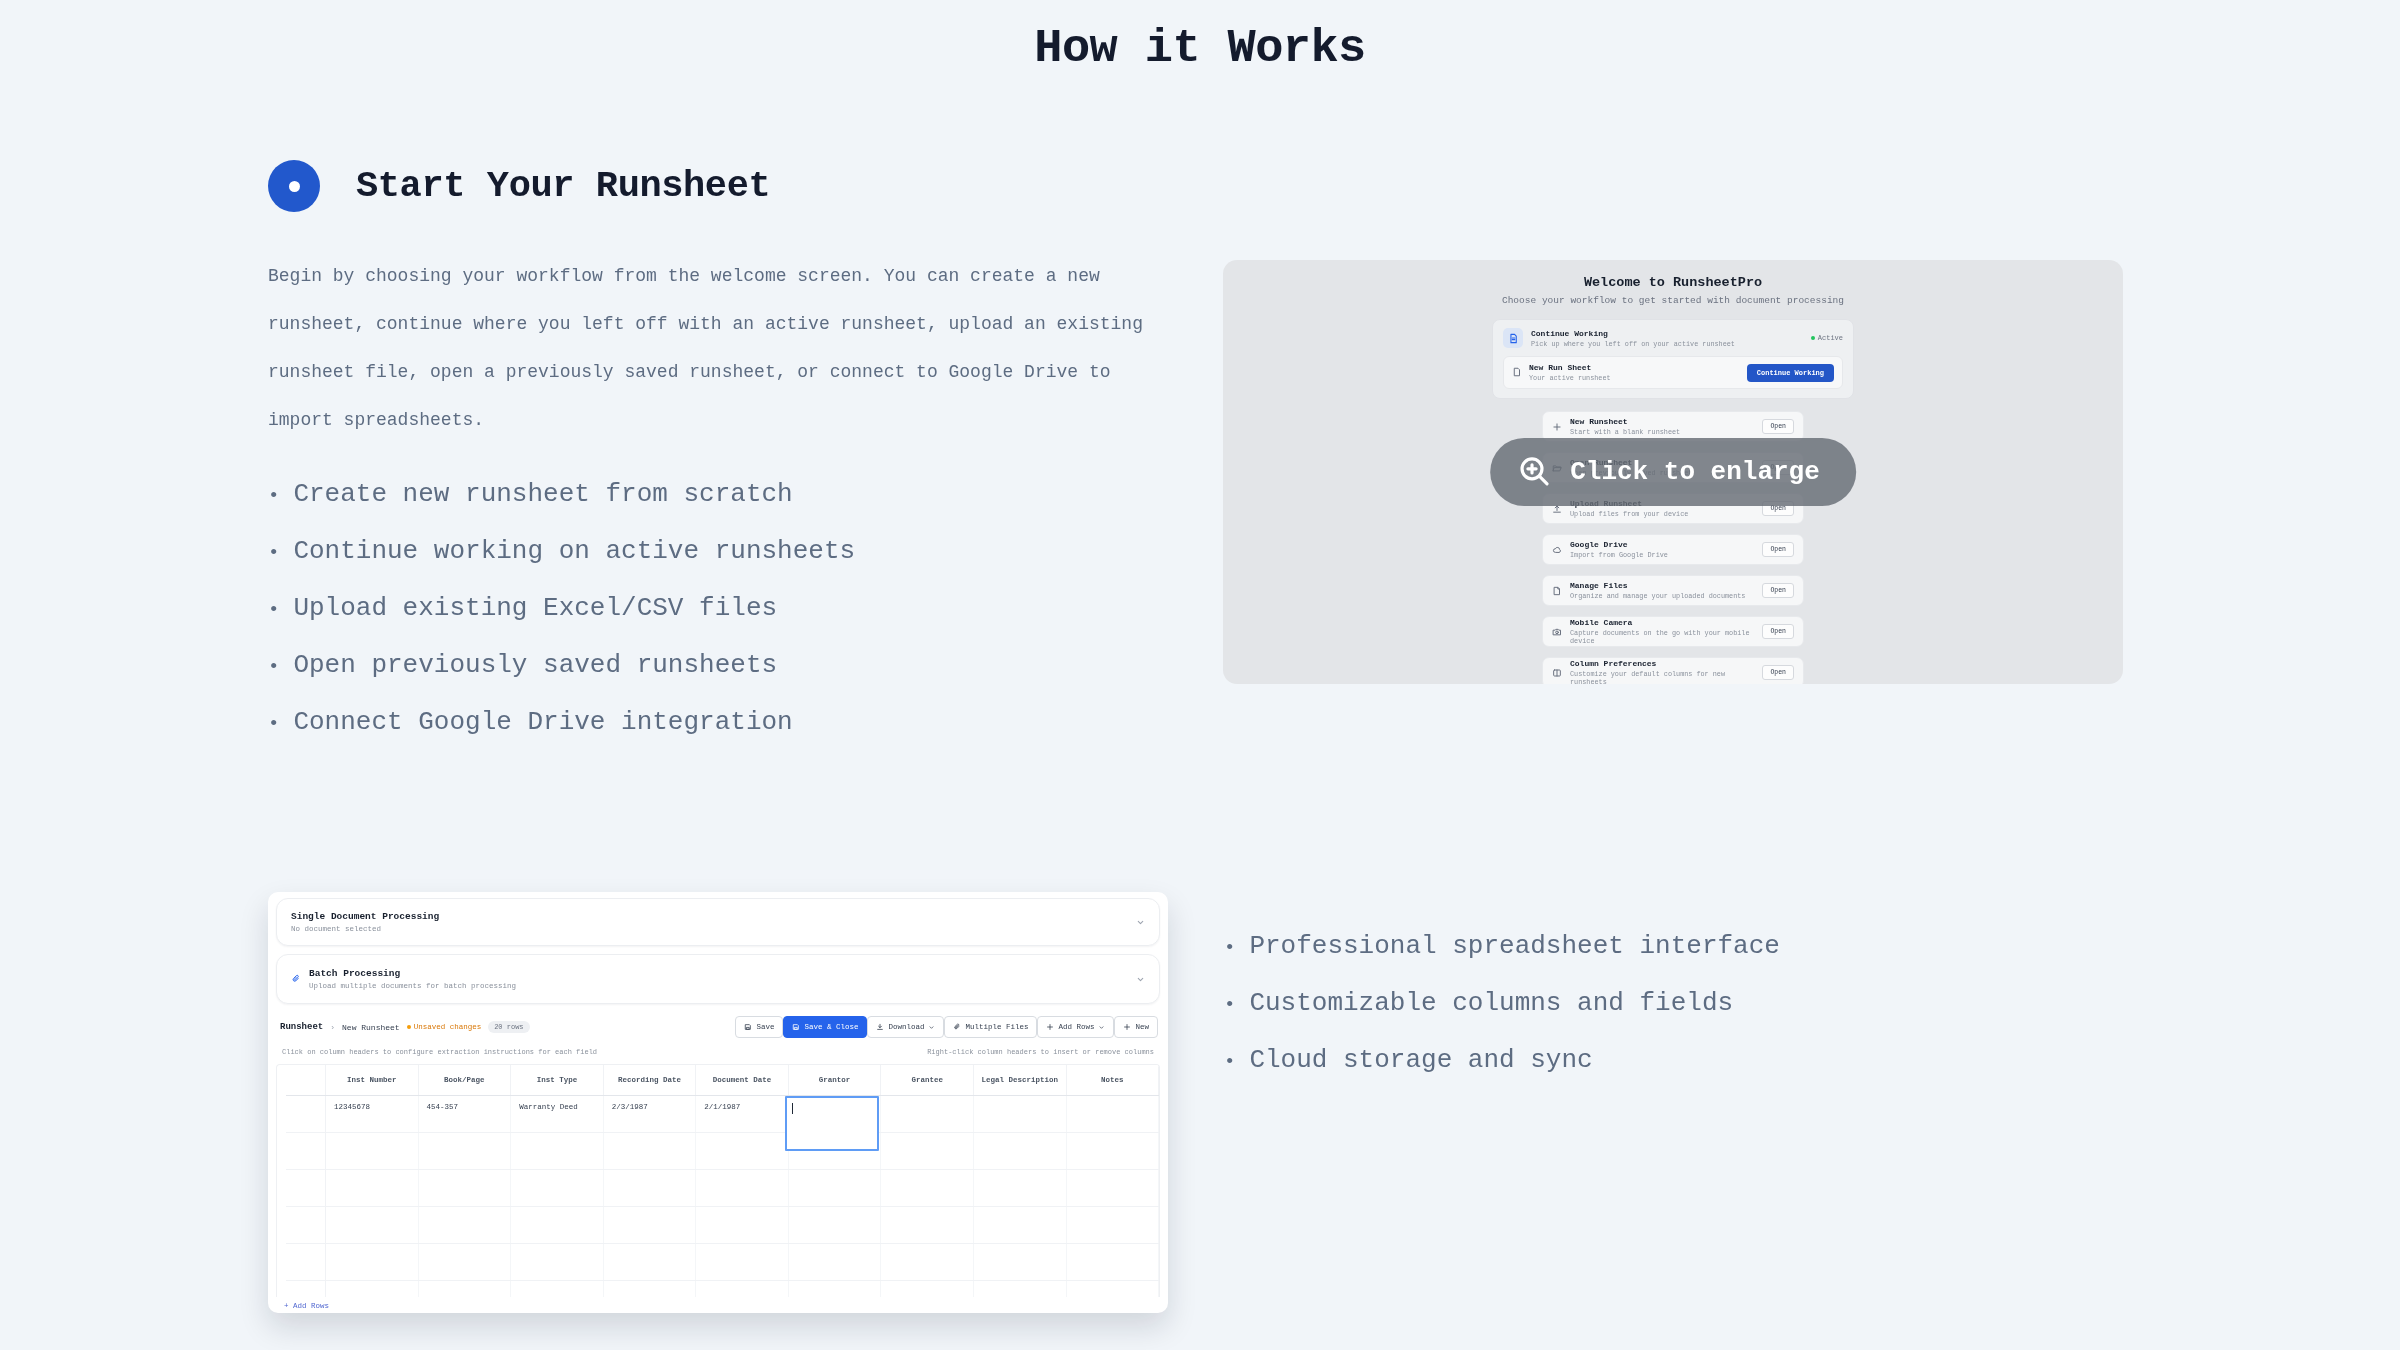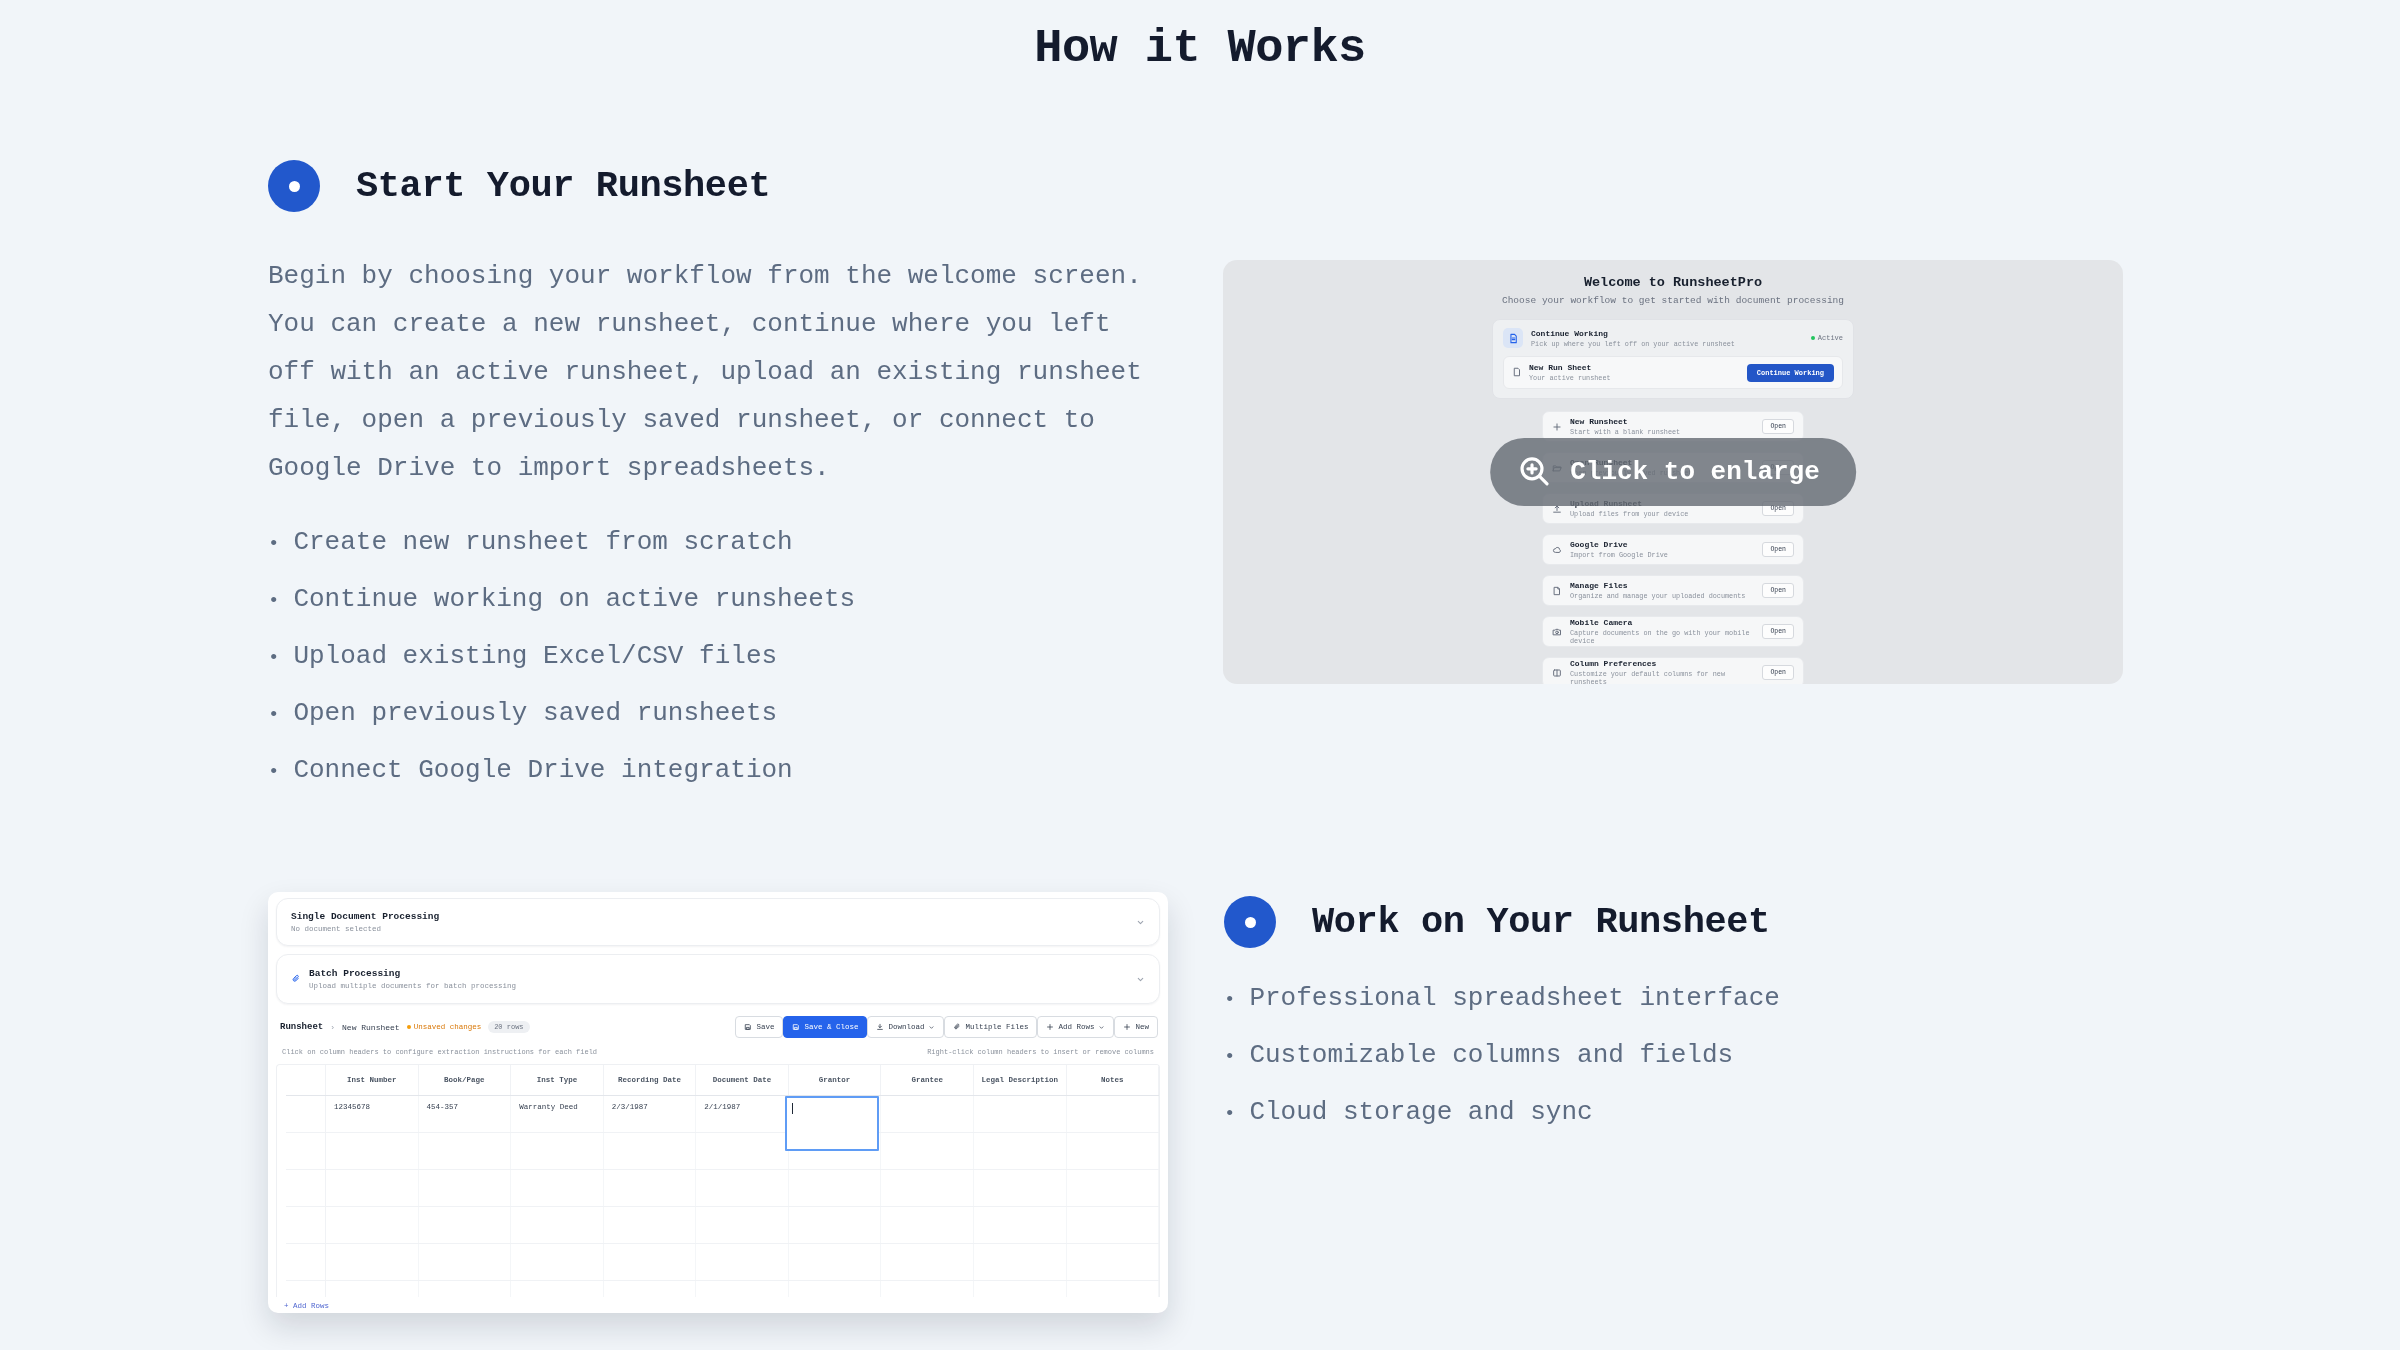--- a/index.html
+++ b/index.html
@@ -12,21 +12,21 @@
 
   
   .step-col{position:absolute;}
   #step1{left:268px;top:160px;width:900px;}
   #step2{left:1224px;top:896px;width:930px;}
   .step-head{display:flex;align-items:center;gap:36px;}
   .badge{width:52px;height:52px;border-radius:50%;background:#2258cc;flex:0 0 auto;
          display:flex;align-items:center;justify-content:center;}
   .badge .dot{width:11px;height:11px;border-radius:50%;background:#fff;}
   .step-head h2{margin:0;font-size:37px;font-weight:700;letter-spacing:-.4px;color:#141b2d;}
-  .step-col p{margin:40px 0 0;font-size:26px;line-height:48px;color:#5d6c82;max-width:882px;}
+  .step-col p{margin:40px 0 0;font-size:18px;line-height:48px;color:#5d6c82;max-width:882px;}
   ul.bullets{list-style:none;margin:34px 0 0;padding:0;}
   ul.bullets li{display:flex;align-items:baseline;gap:14px;font-size:26px;line-height:33px;
                 color:#5d6c82;margin-bottom:22px;}
   ul.bullets .bdot{font-size:19px;color:#5d6c82;}
 
   
   .thumb-welcome{position:absolute;left:1223px;top:260px;width:900px;height:424px;
                  background:#e3e5e8;border-radius:14px;overflow:hidden;cursor:pointer;}
   .mw-title{margin-top:15px;text-align:center;font-size:13.5px;font-weight:700;color:#18202e;}
   .mw-sub{margin-top:5px;text-align:center;font-size:9.5px;color:#6b7280;}
@@ -467,26 +467,20 @@
         </div>
         <div class="ms-sel">
           <span class="ms-caret"></span>
         </div>
       </div>
 
     <span class="ms-add">+ Add Rows</span>
   </figure>
 
   <div class="step-col" id="step2">
-    <div class="step-head">
-      <span class="badge">
-          <span class="dot"></span>
-        </span>
-      <h2>Work on Your Runsheet</h2>
-    </div>
     <ul class="bullets">
         <li>
           <span class="bdot">•</span>
           <span>Professional spreadsheet interface</span>
         </li>
         <li>
           <span class="bdot">•</span>
           <span>Customizable columns and fields</span>
         </li>
         <li>

